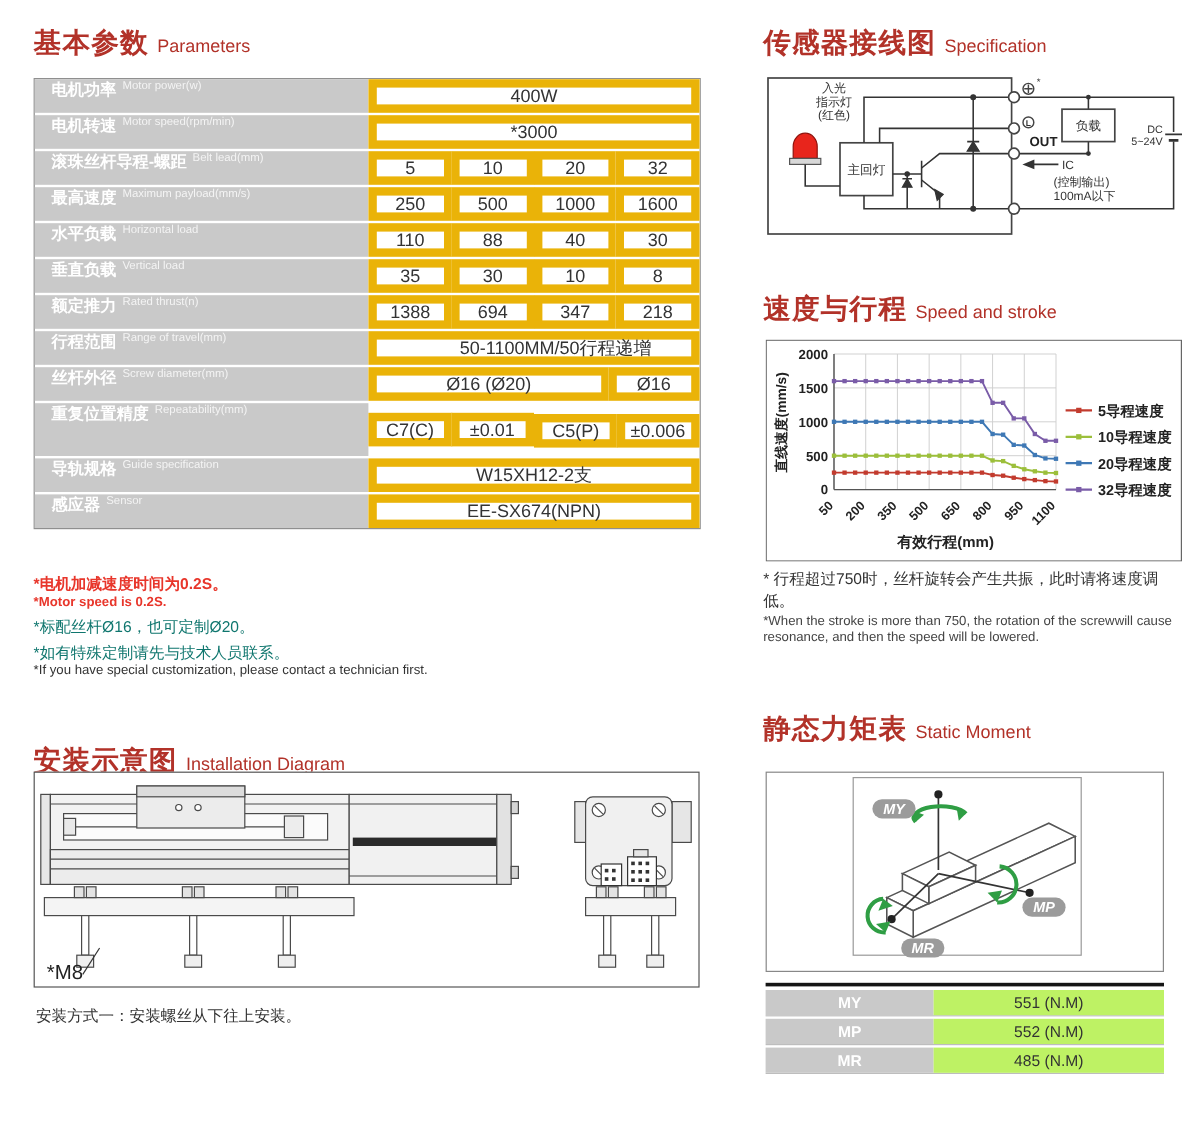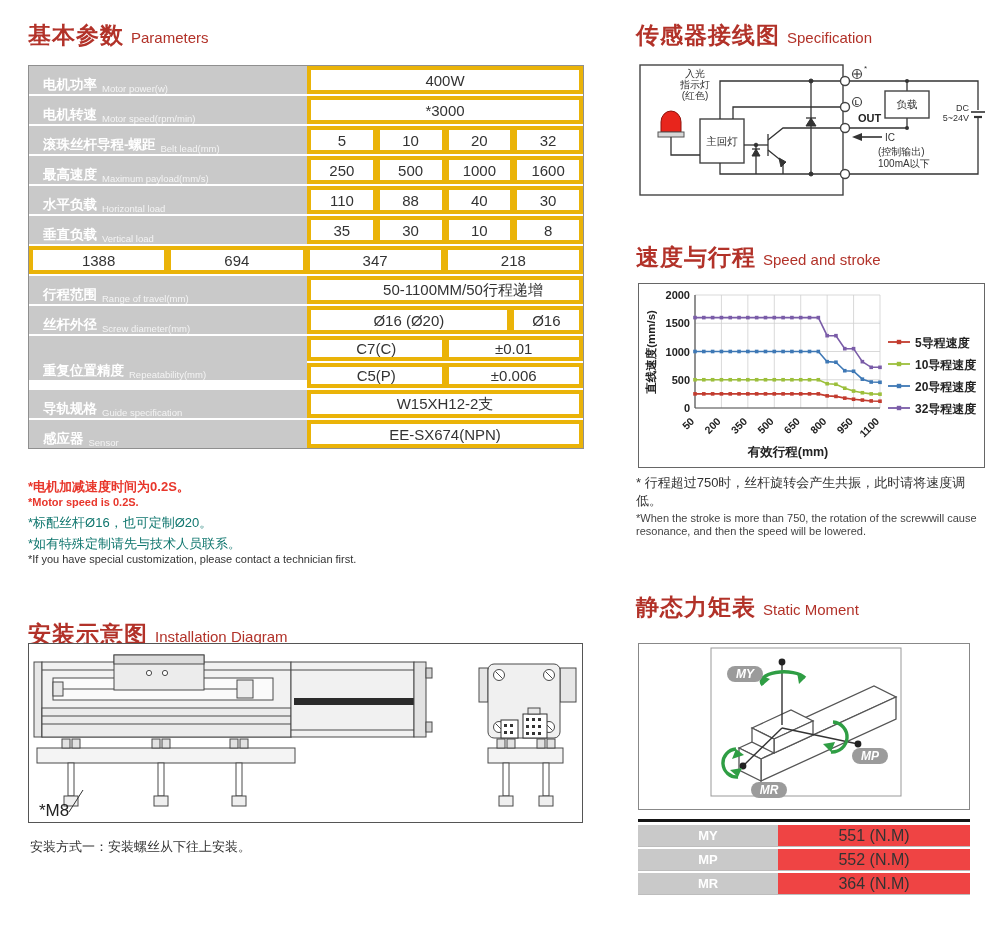--- a/index.html
+++ b/index.html
@@ -7,29 +7,29 @@
        font-family:"Liberation Sans","DejaVu Sans",sans-serif;}
   .sec-h{position:absolute;white-space:nowrap;}
   .sec-h .zh{font-size:23px;font-weight:bold;color:#b23229;letter-spacing:1px;}
   .sec-h .en{font-size:15px;color:#b23229;margin-left:7px;}
 
   
   #params-table{position:absolute;left:28px;top:65px;width:556px;border:1px solid #8f8f8f;
                 background:#fff;box-sizing:border-box;}
   .p-row{display:flex;}
   .p-row + .p-row{margin-top:2px;}
-  .p-label{width:278px;flex:none;background:#c9c9c9;display:flex;align-items:flex-end;
+  .p-label{width:278px;flex:none;background:#c9c9c9;display:flex;align-items:flex-start;
            padding-left:14px;box-sizing:border-box;height:28px;}
   .p-label.dbl{height:44px;}
   .p-label .zh{color:#fff;font-size:13.5px;font-weight:bold;white-space:nowrap;}
   .p-label .en{color:#f4f4f4;font-size:9.5px;margin-left:5px;white-space:nowrap;}
-  .p-subcol{flex:1;display:flex;flex-direction:column;}
+  .p-subcol{flex:1;display:flex;flex-direction:row;align-items:center;}
   .p-cells{flex:1;display:flex;height:28px;}
   .p-subcol .p-cells + .p-cells{margin-top:2px;}
-  .p-cell{display:flex;align-items:center;justify-content:center;border:4px solid #eab308;
+  .p-cell{display:flex;align-items:center;justify-content:center;border:7px solid #eab308;
           margin-left:-1px;box-sizing:border-box;font-size:15px;color:#333;background:#fff;}
   .p-cell:first-child{margin-left:0;}
 
   #param-notes{position:absolute;left:28px;top:480px;}
   .note{line-height:14px;}
   .note.red{color:#e8362b;font-size:13px;font-weight:bold;}
   .note.red-small{color:#e8362b;font-size:11px;font-weight:bold;margin-top:1px;}
   .note.dark{color:#0f766e;font-size:13px;margin-top:7px;}
   .note.dark-small{color:#333;font-size:11px;margin-top:1px;}
 
@@ -45,21 +45,21 @@
   #install-caption{position:absolute;left:30px;top:838px;font-size:13px;color:#333;}
 
   #static-box{position:absolute;left:638px;top:643px;width:332px;height:167px;
               border:1px solid #888;box-sizing:border-box;background:#fff;}
   #static-table{position:absolute;left:638px;top:819px;width:332px;
                 border-top:3px solid #151515;padding-top:3px;box-sizing:border-box;}
   .s-row{display:flex;height:21px;border-bottom:1px solid #bdbdbd;margin-bottom:2px;}
   .s-label{width:140px;flex:none;background:#c9c9c9;color:#fff;font-weight:bold;font-size:13px;
            display:flex;align-items:center;justify-content:center;}
   .s-value{flex:1;display:flex;align-items:center;justify-content:center;
-           font-size:16px;color:#333;background:#ef4444;}
+           font-size:13px;color:#333;background:#bef264;}
   svg text{font-family:"Liberation Sans","DejaVu Sans",sans-serif;}
 </style>
 </head>
 <body>
 
 <div class="sec-h" style="left:28px;top:20px;">
   <span class="zh">基本参数</span><span class="en">Parameters</span>
 </div>
 <div class="sec-h" style="left:636px;top:20px;">
   <span class="zh">传感器接线图</span><span class="en">Specification</span>
@@ -135,20 +135,24 @@
         <span class="en">Vertical load</span>
       </div>
       <div class="p-cells">
         <div class="p-cell" style="flex: 1 1 0px;">35</div>
         <div class="p-cell" style="flex: 1 1 0px;">30</div>
         <div class="p-cell" style="flex: 1 1 0px;">10</div>
         <div class="p-cell" style="flex: 1 1 0px;">8</div>
       </div>
     </div>
     <div class="p-row">
+      <div class="p-label">
+        <span class="zh">额定推力</span>
+        <span class="en">Rated thrust(n)</span>
+      </div>
       <div class="p-cells">
         <div class="p-cell" style="flex: 1 1 0px;">1388</div>
         <div class="p-cell" style="flex: 1 1 0px;">694</div>
         <div class="p-cell" style="flex: 1 1 0px;">347</div>
         <div class="p-cell" style="flex: 1 1 0px;">218</div>
       </div>
     </div>
     <div class="p-row">
       <div class="p-label">
         <span class="zh">行程范围</span>
@@ -604,15 +608,15 @@
     <div class="s-row">
       <div class="s-label">MY</div>
       <div class="s-value">551 (N.M)</div>
     </div>
     <div class="s-row">
       <div class="s-label">MP</div>
       <div class="s-value">552 (N.M)</div>
     </div>
     <div class="s-row">
       <div class="s-label">MR</div>
-      <div class="s-value">364 (N.M)</div>
+      <div class="s-value">485 (N.M)</div>
     </div>
   </div>
 
 </body></html>

